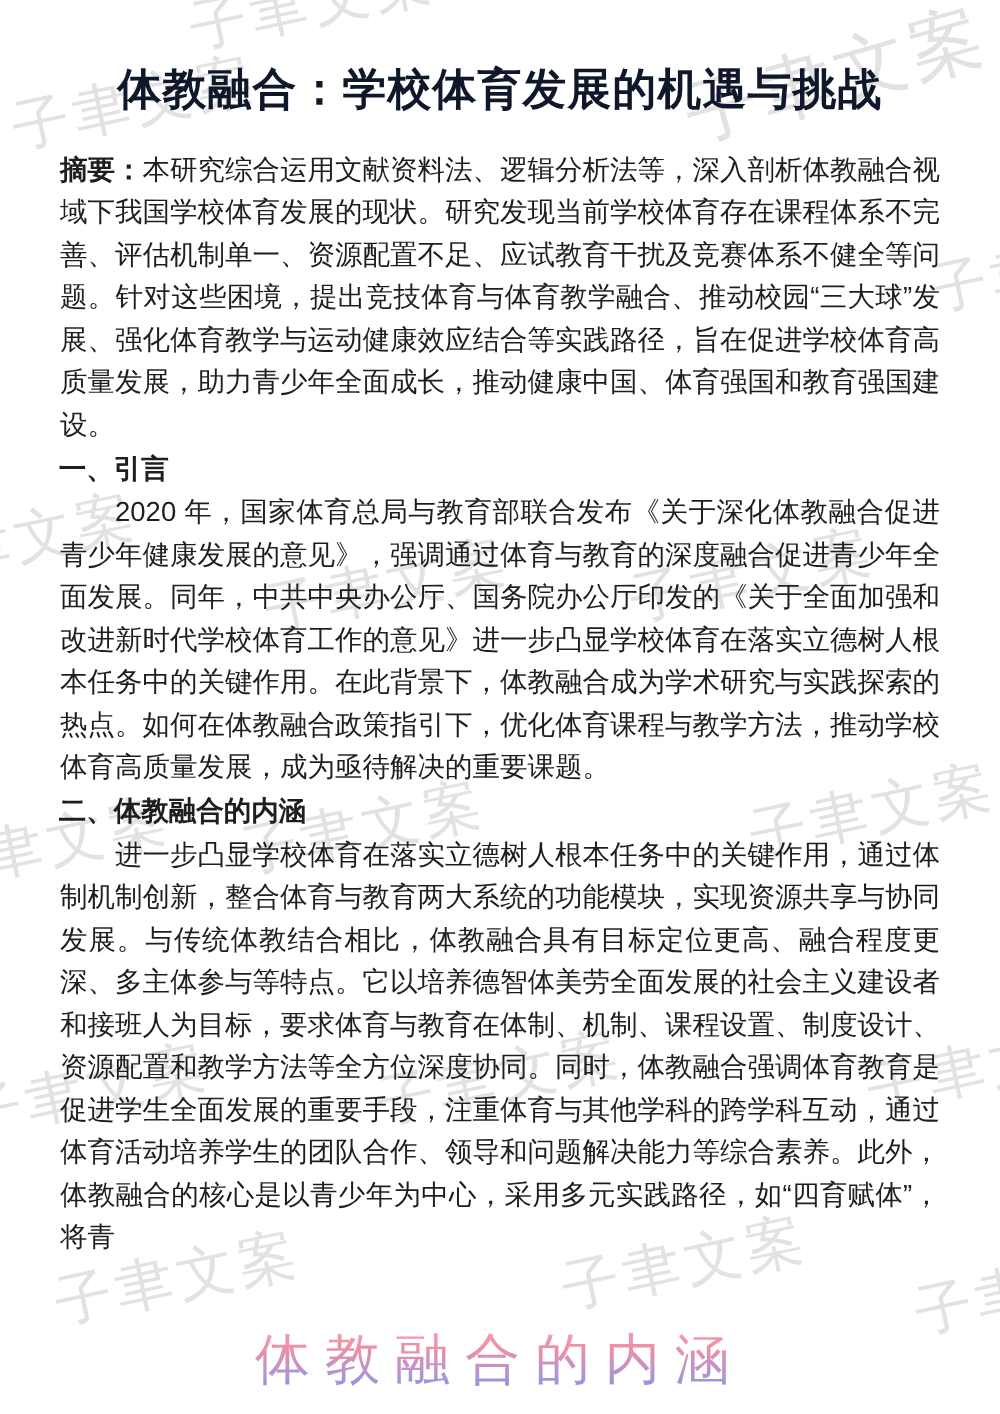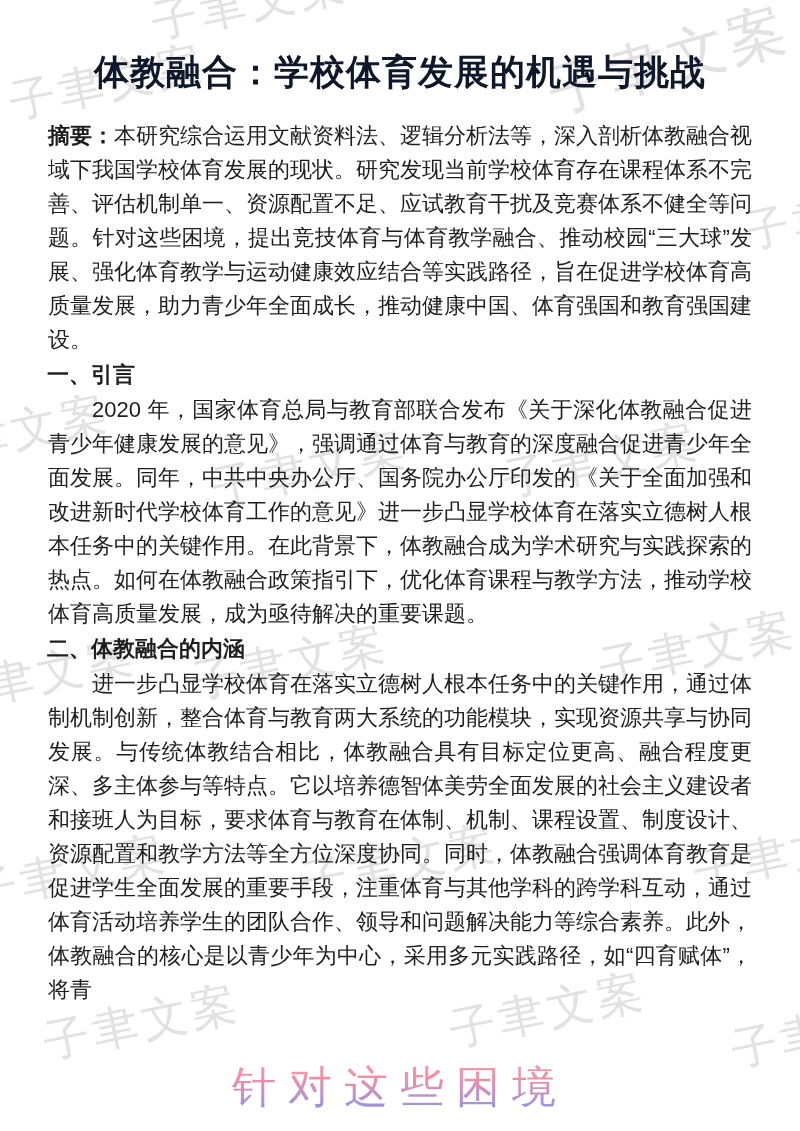--- a/index.html
+++ b/index.html
@@ -114,13 +114,13 @@
 
     <h2 class="sec-heading">一、引言</h2>
     <p class="para-indent">2020 年，国家体育总局与教育部联合发布《关于深化体教融合促进青少年健康发展的意见》，强调通过体育与教育的深度融合促进青少年全面发展。同年，中共中央办公厅、国务院办公厅印发的《关于全面加强和改进新时代学校体育工作的意见》进一步凸显学校体育在落实立德树人根本任务中的关键作用。在此背景下，体教融合成为学术研究与实践探索的热点。如何在体教融合政策指引下，优化体育课程与教学方法，推动学校体育高质量发展，成为亟待解决的重要课题。</p>
 
     <h2 class="sec-heading">二、体教融合的内涵</h2>
     <p class="para-indent">进一步凸显学校体育在落实立德树人根本任务中的关键作用，通过体制机制创新，整合体育与教育两大系统的功能模块，实现资源共享与协同发展。与传统体教结合相比，体教融合具有目标定位更高、融合程度更深、多主体参与等特点。它以培养德智体美劳全面发展的社会主义建设者和接班人为目标，要求体育与教育在体制、机制、课程设置、制度设计、资源配置和教学方法等全方位深度协同。同时，体教融合强调体育教育是促进学生全面发展的重要手段，注重体育与其他学科的跨学科互动，通过体育活动培养学生的团队合作、领导和问题解决能力等综合素养。此外，体教融合的核心是以青少年为中心，采用多元实践路径，如“四育赋体”，将青</p>
 
   </div>
 </div>
 
-<div class="footer-promo">针对这些困境</div>
+<div class="footer-promo">体教融合的内涵</div>
 
 </body></html>

